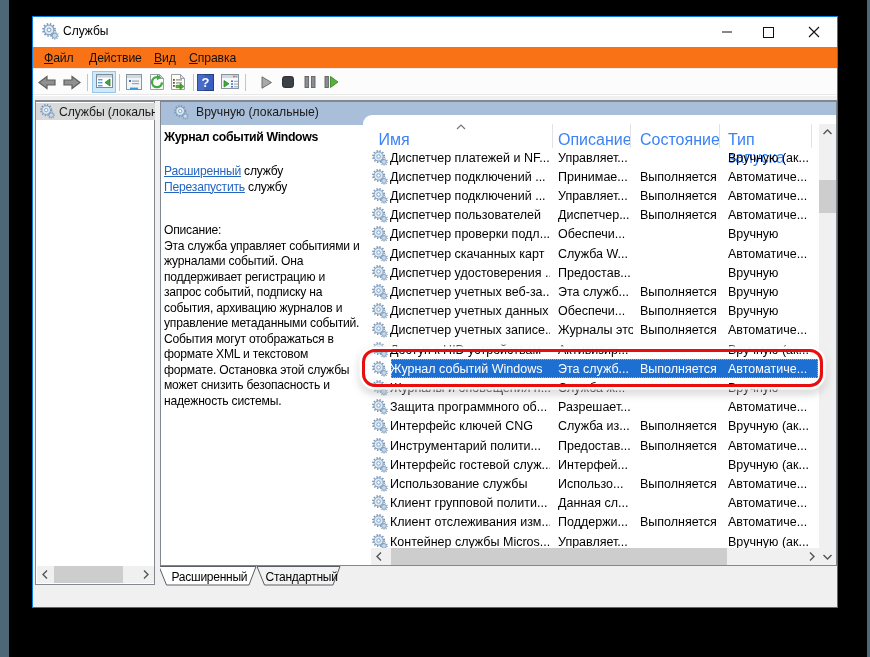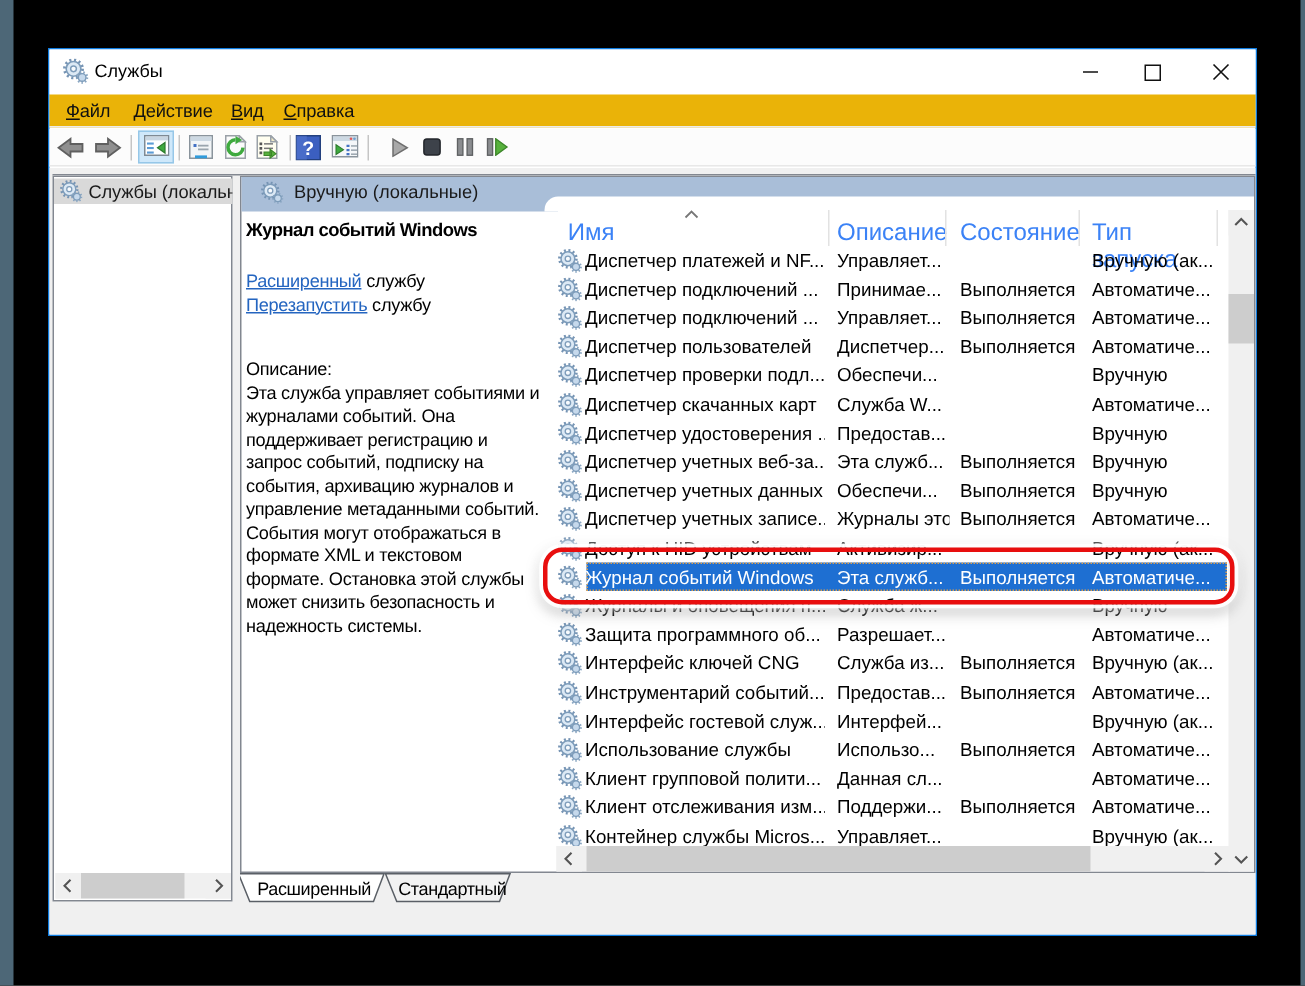--- a/index.html
+++ b/index.html
@@ -1,26 +1,26 @@
 <!DOCTYPE html>
 <html><head><meta charset="utf-8"><style>
 *{margin:0;padding:0;box-sizing:border-box}
 html,body{width:870px;height:657px;background:#000;overflow:hidden;
  font-family:"Liberation Sans",sans-serif;-webkit-font-smoothing:antialiased}
 .abs{position:absolute}
 #stL{position:absolute;left:0;top:0;width:9px;height:657px;background:#4d6777}
 #stR{position:absolute;left:866.5px;top:0;width:3.5px;height:657px;background:#4d6777}
-#win{position:absolute;left:32px;top:32px;width:806px;height:592px;background:#fff;border:1px solid #0f7ce0}
+#win{position:absolute;left:32px;top:16px;width:806px;height:592px;background:#fff;border:1px solid #0f7ce0}
 
 #title{position:absolute;left:0;top:0;width:100%;height:30px;background:#fff}
 #ticon{position:absolute;left:9px;top:6px;width:17px;height:17px}
 #ttext{position:absolute;left:30px;top:7px;font-size:12px;color:#000}
 .cap{position:absolute;top:0;width:45px;height:30px}
 
-#menu{position:absolute;left:0;top:30px;width:100%;height:22px;background:#eab308;border-bottom:1px solid #ececec;font-size:12.2px;letter-spacing:-0.1px;color:#111}
+#menu{position:absolute;left:0;top:30px;width:100%;height:22px;background:#f97316;border-bottom:1px solid #ececec;font-size:12.2px;letter-spacing:-0.1px;color:#111}
 #menu span{position:absolute;top:4px}
 #menu u{text-decoration:underline}
 
 #tbar{position:absolute;left:0;top:53px;width:100%;height:25px;background:#fcfcfc;border-bottom:1px solid #e8e8e8}
 .tsep{position:absolute;top:4px;width:1px;height:17px;background:#c5c5c5}
 
 #client{position:absolute;left:0;top:79px;width:100%;height:511px;background:#f0f0f0}
 #lpane{position:absolute;left:2px;top:5px;width:120px;height:484px;background:#fff;border:1px solid #828790}
 #lsel{position:absolute;left:0px;top:1px;width:119px;height:17px;background:#d9d9d9;overflow:hidden;white-space:nowrap}
 #lsel .gi2{position:absolute;left:4px;top:1px;width:15px;height:15px}
@@ -369,21 +369,21 @@
           </svg>
           <span class="c1">Интерфейс ключей CNG</span>
           <span class="c2">Служба из...</span>
           <span class="c3">Выполняется</span>
           <span class="c4">Вручную (ак...</span>
         </div>
 <div class="row" style="top:334.0px">
           <svg class="gi" viewBox="0 0 16 16">
             <use href="#gear"></use>
           </svg>
-          <span class="c1">Инструментарий событий...</span>
+          <span class="c1">Инструментарий полити...</span>
           <span class="c2">Предостав...</span>
           <span class="c3">Выполняется</span>
           <span class="c4">Автоматиче...</span>
         </div>
 <div class="row" style="top:353.2px">
           <svg class="gi" viewBox="0 0 16 16">
             <use href="#gear"></use>
           </svg>
           <span class="c1">Интерфейс гостевой служ...</span>
           <span class="c2">Интерфей...</span>

